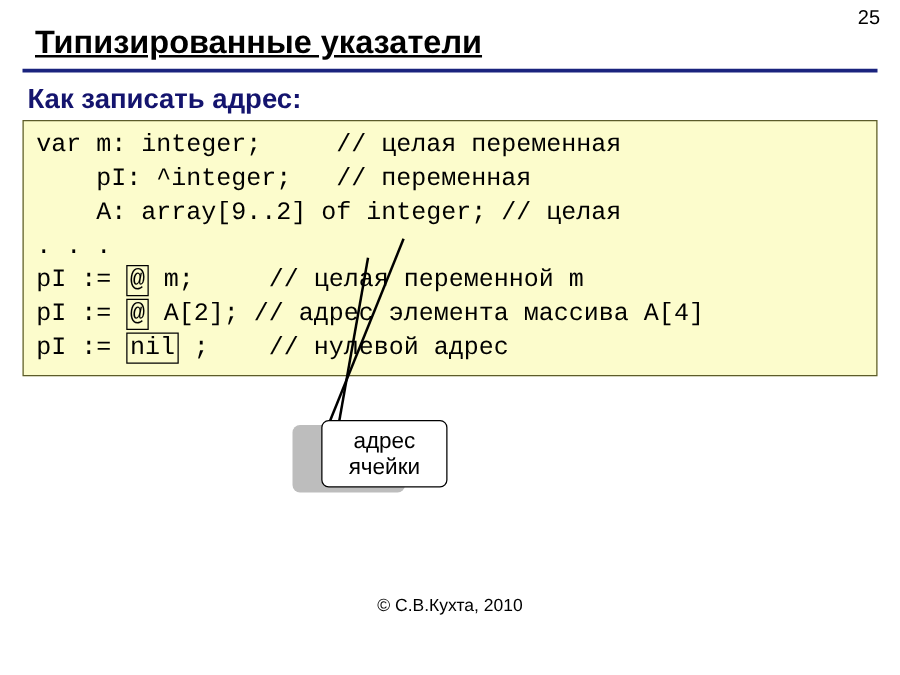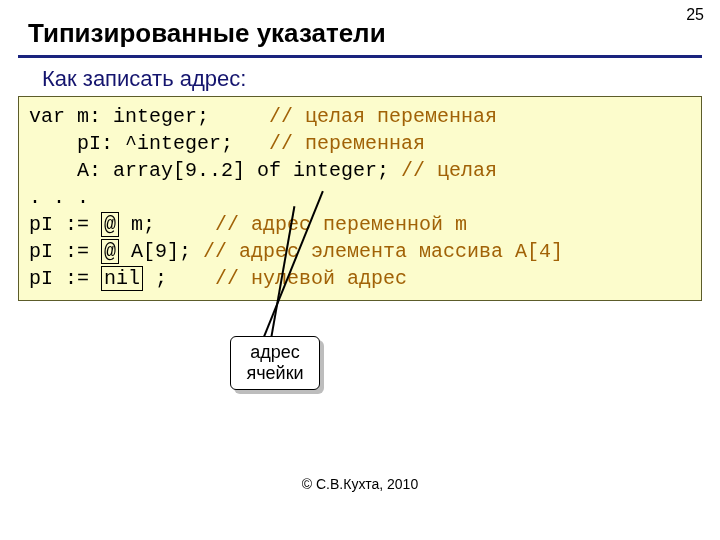--- a/index.html
+++ b/index.html
@@ -18,79 +18,80 @@
     top: 6px;
     right: 16px;
     font-size: 16px;
     color: #000;
   }
   .title {
     font-size: 26px;
     font-weight: bold;
     color: #000;
     padding: 18px 0 6px 28px;
+    text-decoration: underline;
   }
   .rule {
     border: none;
     border-top: 3px solid #1a237e;
     margin: 0 18px 8px 18px;
   }
   .subtitle {
     font-size: 22px;
-    font-weight: normal;
+    font-weight: bold;
     color: #14146e;
     padding: 0 0 4px 22px;
-    margin-left: 20px;
   }
   .codebox-wrap {
     position: relative;
     margin: 0 18px;
   }
   .codebox {
     position: relative;
     background: #fcfccc;
     border: 1.5px solid #5c5c2a;
     padding: 6px 10px 8px 10px;
     font-family: "Courier New", monospace;
     font-size: 20px;
     line-height: 1.35;
     white-space: pre;
     color: #000;
   }
-  .codebox .comment { color: #a16207; }
+  .codebox .comment { color: #000000; }
   .hilite {
     border: 1.5px solid #000;
     padding: 0 2px;
     background: #fcfccc;
   }
   .callout-wrap {
     position: absolute;
     left: 230px;
     top: 336px;
   }
   .callout-shadow {
     position: absolute;
     left: 4px; top: 4px;
     width: 90px; height: 54px;
     background: #bdbdbd;
     border-radius: 6px;
   }
   .callout {
     position: relative;
-    width: 90px; height: 54px;
+    width: 101px; height: 54px;
     background: #fff;
     border: 1.5px solid #000;
     border-radius: 6px;
     display: flex;
     align-items: center;
     justify-content: center;
     text-align: center;
     font-size: 18px;
     line-height: 1.15;
     color: #000;
+    margin-left: 27px;
   }
   
   .line {
     position: absolute;
     background: #000;
     transform-origin: top left;
     height: 1.5px;
   }
   .footer {
     position: absolute;
@@ -110,22 +111,22 @@
 <div class="title">Типизированные указатели</div>
 <hr class="rule">
 
 <div class="subtitle">Как записать адрес:</div>
 
 <div class="codebox-wrap">
   <div class="codebox"><span>var m: integer;     </span><span class="comment">// целая переменная</span>
 <span>    pI: ^integer;   </span><span class="comment">// переменная</span>
 <span>    A: array[9..2] of integer; </span><span class="comment">// целая</span>
 <span>. . .</span>
-<span>pI := </span><span class="hilite">@</span><span> m;     </span><span class="comment">// адрес переменной m</span>
-<span>pI := </span><span class="hilite">@</span><span> A[9]; </span><span class="comment">// адрес элемента массива A[4]</span>
+<span>pI := </span><span class="hilite">@</span><span> m;     </span><span class="comment">// целая переменной m</span>
+<span>pI := </span><span class="hilite">@</span><span> A[2]; </span><span class="comment">// адрес элемента массива A[4]</span>
 <span>pI := </span><span class="hilite">nil</span><span> ;    </span><span class="comment">// нулевой адрес</span></div>
 </div>
 
 <div class="line" style="left:262px; top:339px; width:160px; transform: rotate(-68deg);"></div>
 <div class="line" style="left:270px; top:339px; width:135px; transform: rotate(-80deg);"></div>
 
 <div class="callout-wrap">
   <div class="callout-shadow"></div>
   <div class="callout">
     <span style="white-space:pre-line;">адрес

